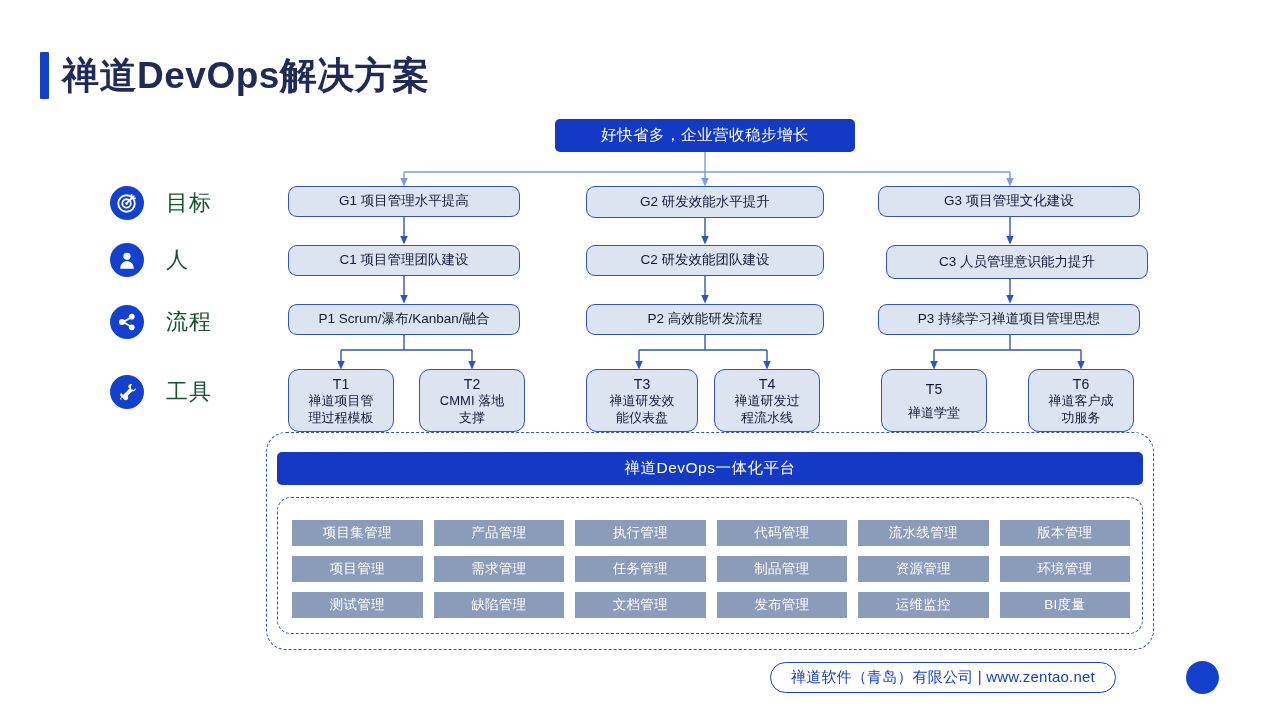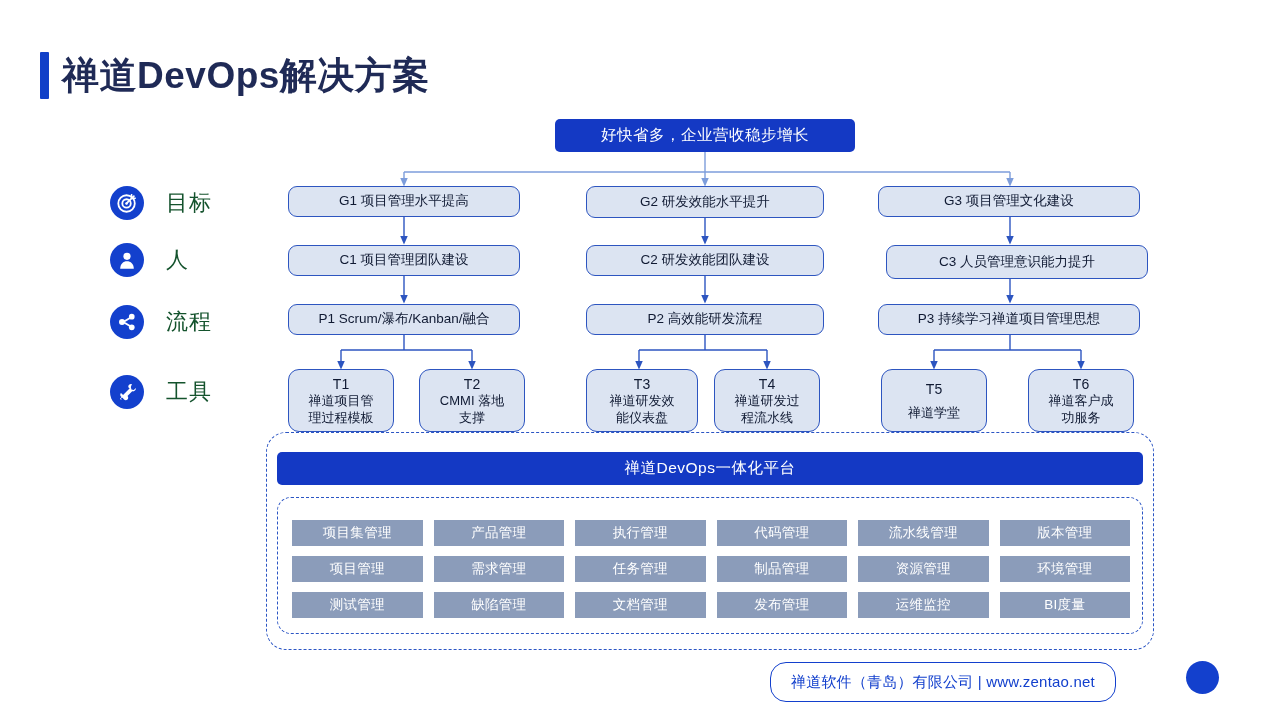--- a/index.html
+++ b/index.html
@@ -93,21 +93,21 @@
   }
   .tag{
     background:#8b9cba;border-radius:0;
     color:#ffffff;font-size:13.5px;
     display:flex;align-items:center;justify-content:center;
     letter-spacing:.3px;
   }
 
   
   .footer{
-    position:absolute;left:770px;top:662px;height:40px;
+    position:absolute;left:770px;top:662px;height:31px;
     border:1.3px solid #1340cd;border-radius:16px;
     display:flex;align-items:center;padding:0 20px;
     box-sizing:border-box;
   }
   .footer-text{font-size:15px;color:#1340cd;white-space:nowrap;letter-spacing:.2px;}
   .footer-dot{
     position:absolute;left:1186px;top:661px;
     width:33px;height:33px;border-radius:50%;background:#1340cd;
   }
 </style>

